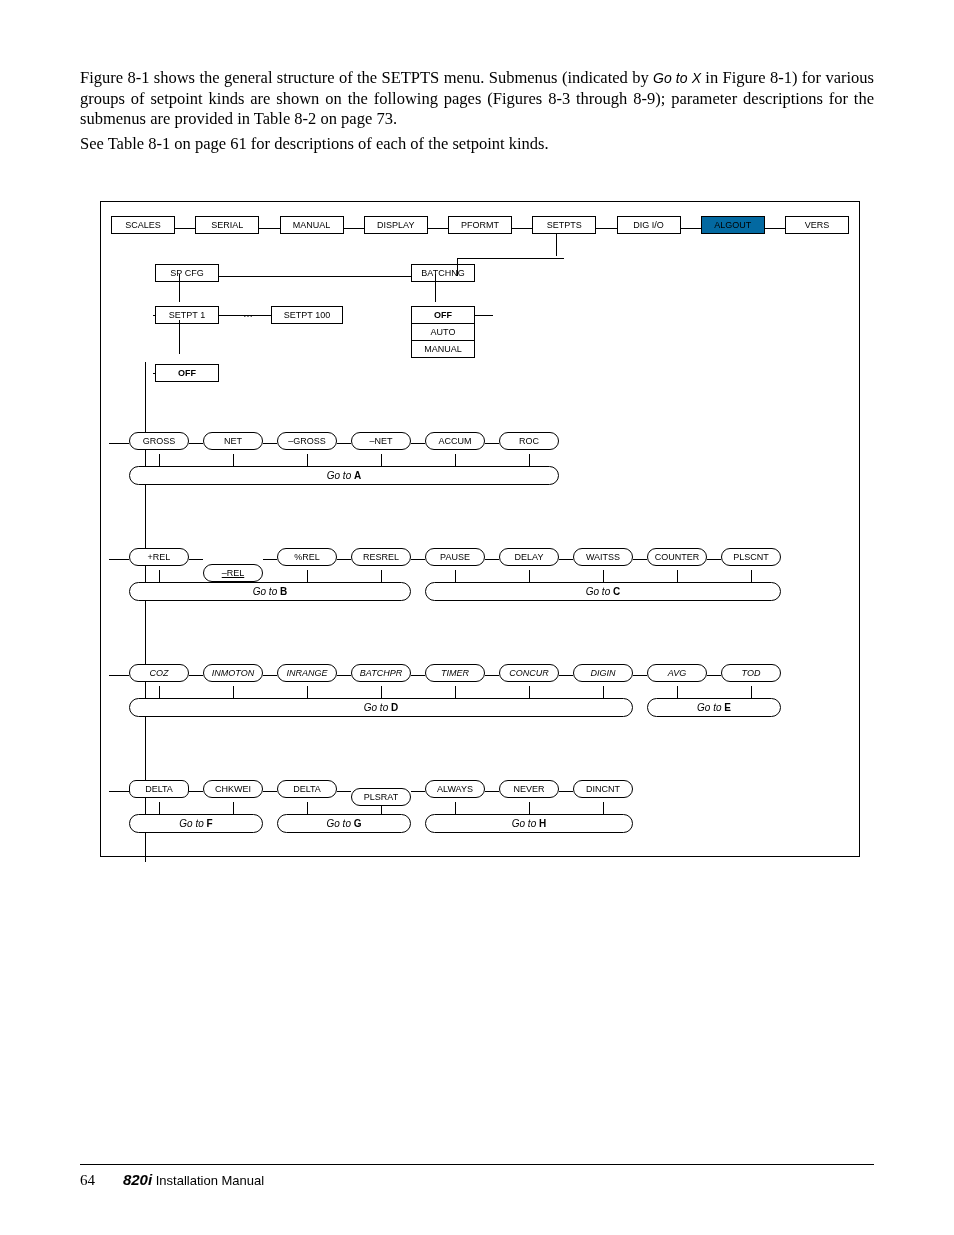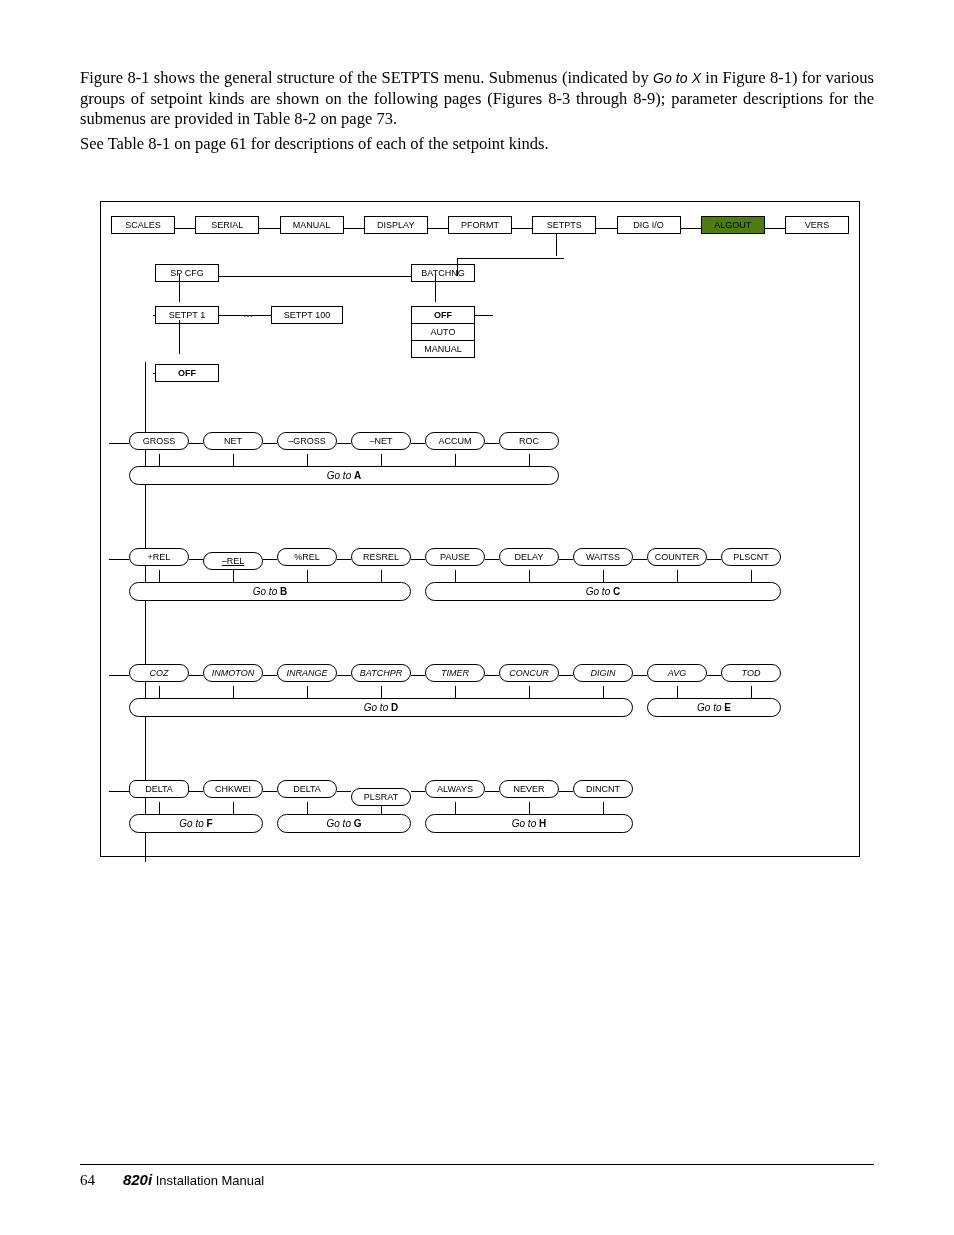--- a/index.html
+++ b/index.html
@@ -56,21 +56,21 @@
     padding: 0 2px;
   }
   .mbox {
     background: #fff;
     border: 1px solid #000;
     font-size: 9px;
     text-align: center;
     padding: 3px 0;
     width: 64px;
   }
-  .mbox.shade { background: #4d7c0f; }
+  .mbox.shade { background: #0369a1; }
 
   
   .sbox {
     background:#fff;border:1px solid #000;
     font-size:9px;text-align:center;padding:3px 0;
     display:inline-block;
   }
   .node {
     position: relative;
     border: 1px solid #000;
@@ -222,21 +222,21 @@
         <div style="position: relative; height: 20px;">
           <div class="pill" style="position: absolute; left: 20px; width: 430px; top: 0px;"><span>Go to </span><b>A</b></div>
         </div>
       </div>
 
     <div class="group" id="group-bc" style="margin-top:62px;">
         <div class="elbow-h" style="left: 0px; top: 11px; width: 20px;"></div>
         <div style="position: relative; height: 22px;">
           <div class="node" style="position: absolute; left: 20px; top: 0px;">+REL</div>
           <div class="elbow-h" style="left: 80px; top: 11px; width: 14px;"></div>
-          <div class="node" style="position: absolute; left: 94px; top: 4px; text-decoration: underline;">–REL</div>
+          <div class="node" style="position: absolute; left: 94px; top: 16px; text-decoration: underline;">–REL</div>
           <div class="elbow-h" style="left: 154px; top: 11px; width: 14px;"></div>
           <div class="node" style="position: absolute; left: 168px; top: 0px;">%REL</div>
           <div class="elbow-h" style="left: 228px; top: 11px; width: 14px;"></div>
           <div class="node" style="position: absolute; left: 242px; top: 0px;">RESREL</div>
           <div class="elbow-h" style="left: 302px; top: 11px; width: 14px;"></div>
           <div class="node" style="position: absolute; left: 316px; top: 0px;">PAUSE</div>
           <div class="elbow-h" style="left: 376px; top: 11px; width: 14px;"></div>
           <div class="node" style="position: absolute; left: 390px; top: 0px;">DELAY</div>
           <div class="elbow-h" style="left: 450px; top: 11px; width: 14px;"></div>
           <div class="node" style="position: absolute; left: 464px; top: 0px;">WAITSS</div>

